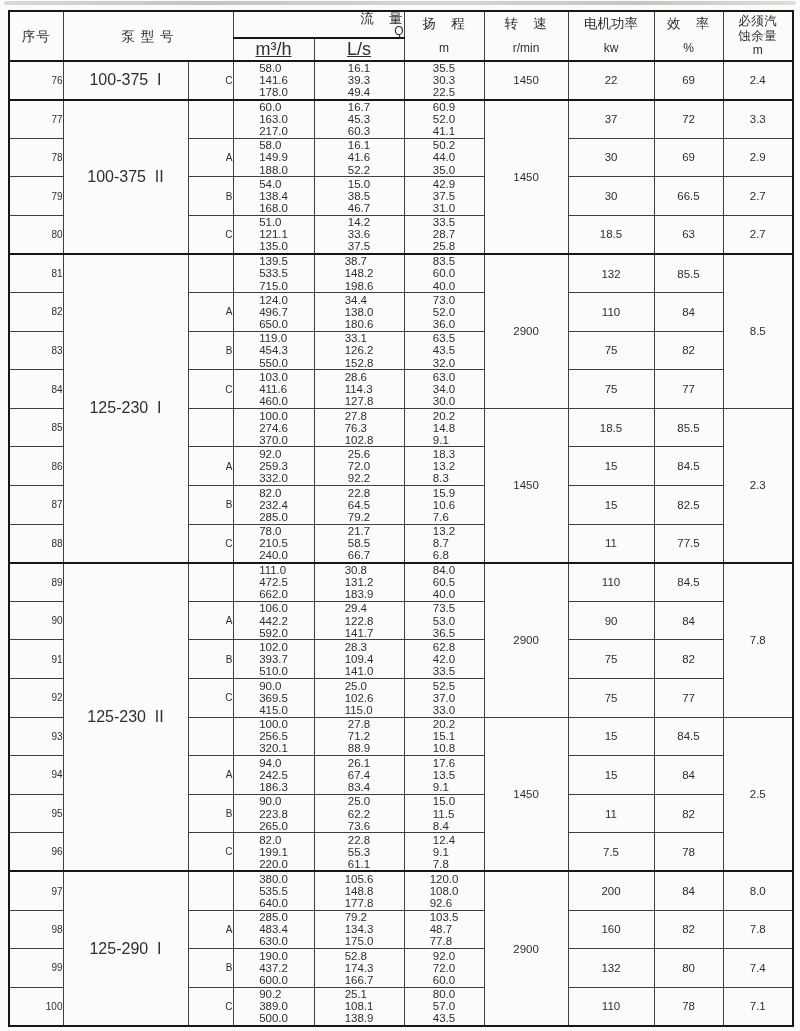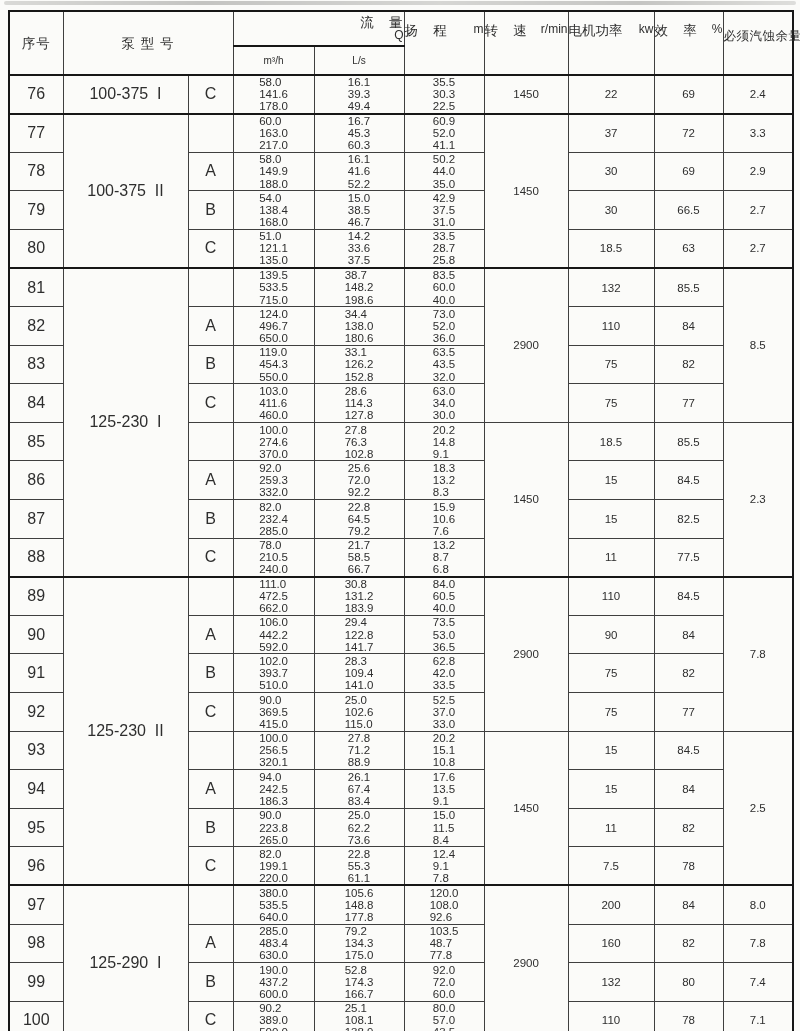--- a/index.html
+++ b/index.html
@@ -24,33 +24,33 @@
   }
   thead th { border-bottom:2px solid #161616; }
   thead tr.h1 { height:24px; }
   thead tr.h2 { height:22px; }
   tbody tr { height:38.6px; }
   tbody tr.group-start > td { border-top:2px solid #161616; }
   tbody td { font-size:11.5px; }
   .zh { white-space:pre; font-size:13.5px; letter-spacing:1px; }
   .zh.sm { font-size:12.5px; line-height:14px; letter-spacing:0.5px; }
   .hdr-stack {
-    display:flex; flex-direction:row; justify-content:space-between;
-    height:40px; padding:2px 0 4px;
+    display:flex; flex-direction:column; justify-content:space-between;
+    align-items:center; height:40px; padding:2px 0 4px;
   }
-  .hdr-stack.npsh { height:43px; padding:1px 0 2px;margin-top:16px; }
+  .hdr-stack.npsh { height:43px; padding:1px 0 2px; }
   .flow-stack { display:flex; flex-direction:column; align-items:flex-end; line-height:12px; padding:1px 0 0; }
   .q { font-size:12px; }
   .unit { font-size:12px; }
-  .th-unit { font-size:10px; }
+  .th-unit { font-size:18px;text-decoration:underline; }
   td .vals {
     display:inline-block; text-align:left; white-space:pre-line;
     font-size:11.5px; line-height:12.1px;
   }
-  td.c-serial, td.c-variant { font-size:16px; }
+  td.c-serial, td.c-variant { font-size:10px;text-align:right; }
   td.c-model { font-size:16px; white-space:pre; }
 </style>
 </head>
 <body>
 
 <div class="scan-top"></div>
 
 <table class="spec">
   <colgroup>
     <col style="width:54px">

